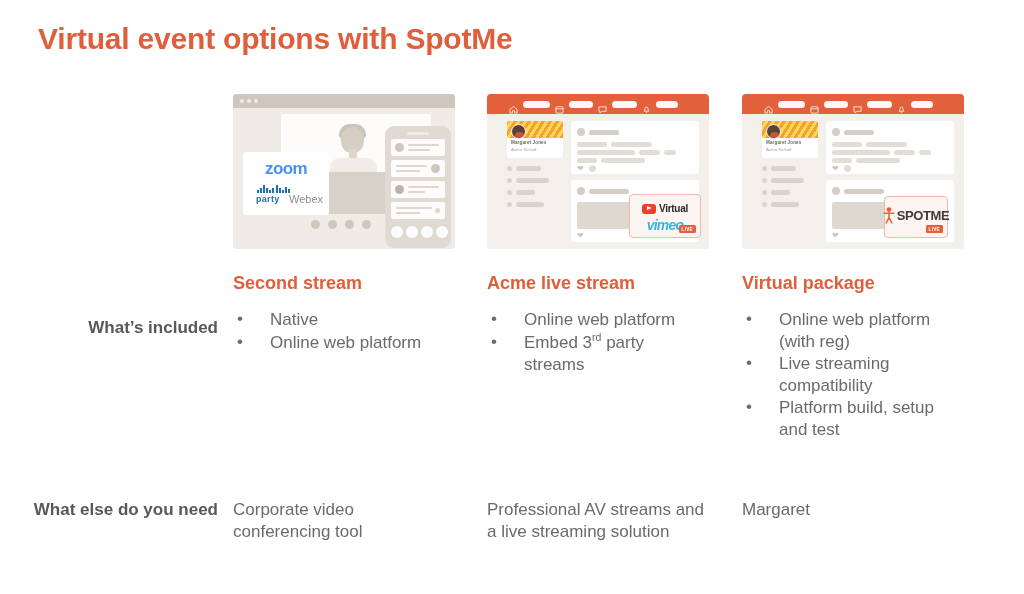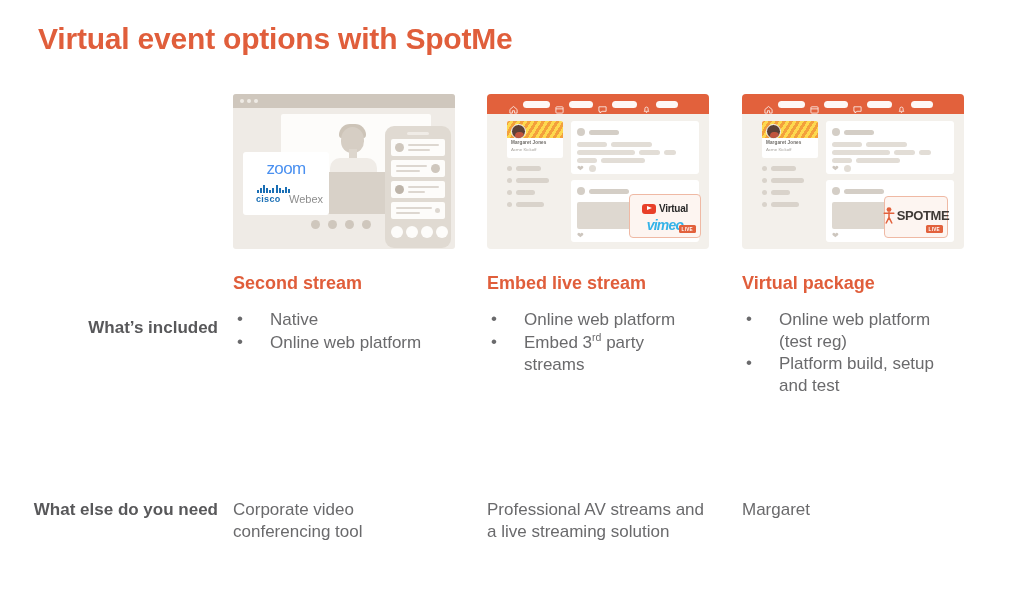--- a/index.html
+++ b/index.html
@@ -111,21 +111,21 @@
     left: 10px; top: 58px;
     width: 86px; height: 63px;
     background: #ffffff;
     border-radius: 3px;
   }
   .zoom-wd {
     position: absolute;
     top: 7px; left: 0; width: 100%;
     text-align: center;
     font-size: 17px;
-    font-weight: normal;
+    font-weight: bold;
     color: #4a90f0;
     letter-spacing: -0.6px;
   }
   .cisco-bars {
     position: absolute;
     top: 33px; left: 14px;
     width: 33px; height: 8px;
     display: flex;
     align-items: flex-end;
     justify-content: space-between;
@@ -519,21 +519,21 @@
           <i style="height:8px"></i>
           <i style="height:5px"></i>
         <i style="height:3px"></i>
           <i style="height:5px"></i>
           <i style="height:8px"></i>
           <i style="height:5px"></i>
         <i style="height:3px"></i>
           <i style="height:6px"></i>
           <i style="height:4px"></i>
       </div>
-      <div class="cisco-wd">cisco</div>
+      <div class="cisco-wd">party</div>
       <div class="webex-wd">Webex</div>
     </div>
 
     <div class="car-dots">
       <span></span>
       <span></span>
       <span></span>
       <span></span>
     </div>
   </div>
@@ -744,42 +744,43 @@
           </svg>
         </span>
         <span class="sm-wd">SPOTME</span>
       </div>
       <div class="live-tag">LIVE</div>
     </div>
   </div>
 </div>
 
 <div class="col-head col1">Second stream</div>
-<div class="col-head col2">Embed live stream</div>
+<div class="col-head col2">Acme live stream</div>
 <div class="col-head col3">Virtual package</div>
 
 <div class="row-label rl-included">What’s included</div>
 
 <div class="cell cell-included col1">
   <ul>
     <li>Native</li>
     <li>Online web platform</li>
   </ul>
 </div>
 
 <div class="cell cell-included col2">
   <ul>
     <li>Online web platform</li>
     <li><span>Embed 3<sup>rd</sup> party streams</span></li>
   </ul>
 </div>
 
 <div class="cell cell-included col3">
   <ul>
-    <li>Online web platform (test reg)</li>
+    <li>Online web platform (with reg)</li>
+    <li>Live streaming compatibility</li>
     <li>Platform build, setup and test</li>
   </ul>
 </div>
 
 <div class="row-label rl-need">What else do you need</div>
 
 <div class="cell cell-need col1">Corporate video conferencing tool</div>
 <div class="cell cell-need col2">Professional AV streams and a live streaming solution</div>
 <div class="cell cell-need col3">Margaret</div>
 

